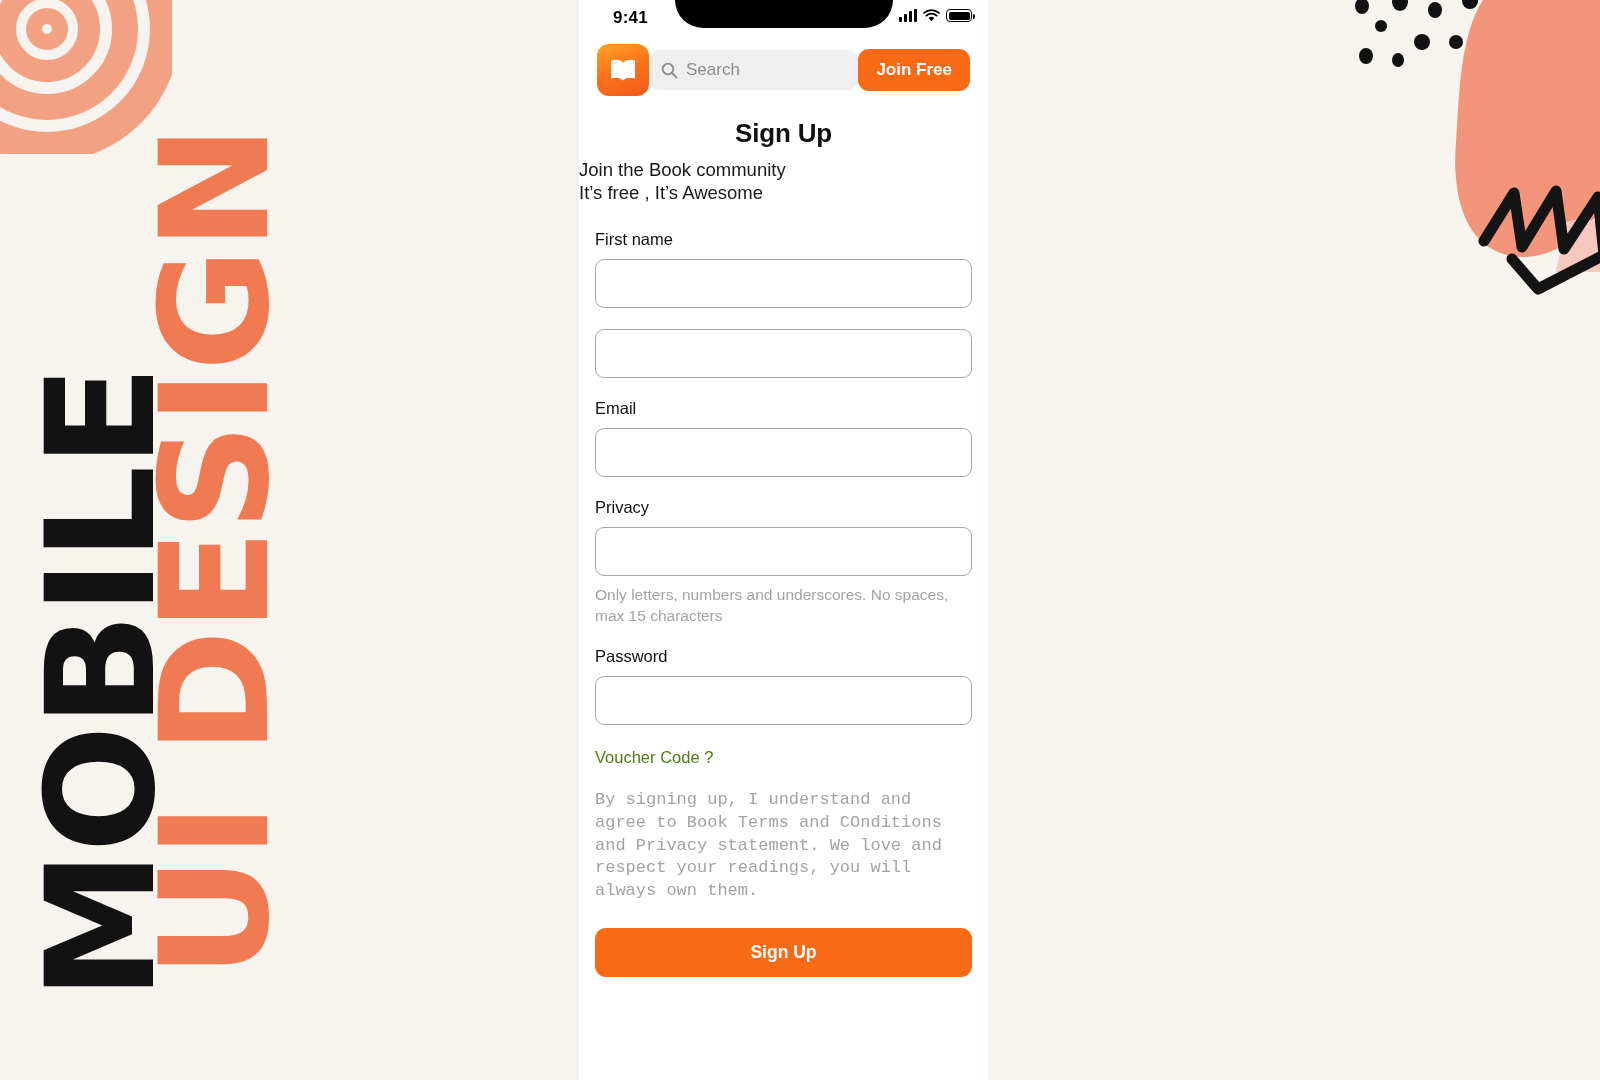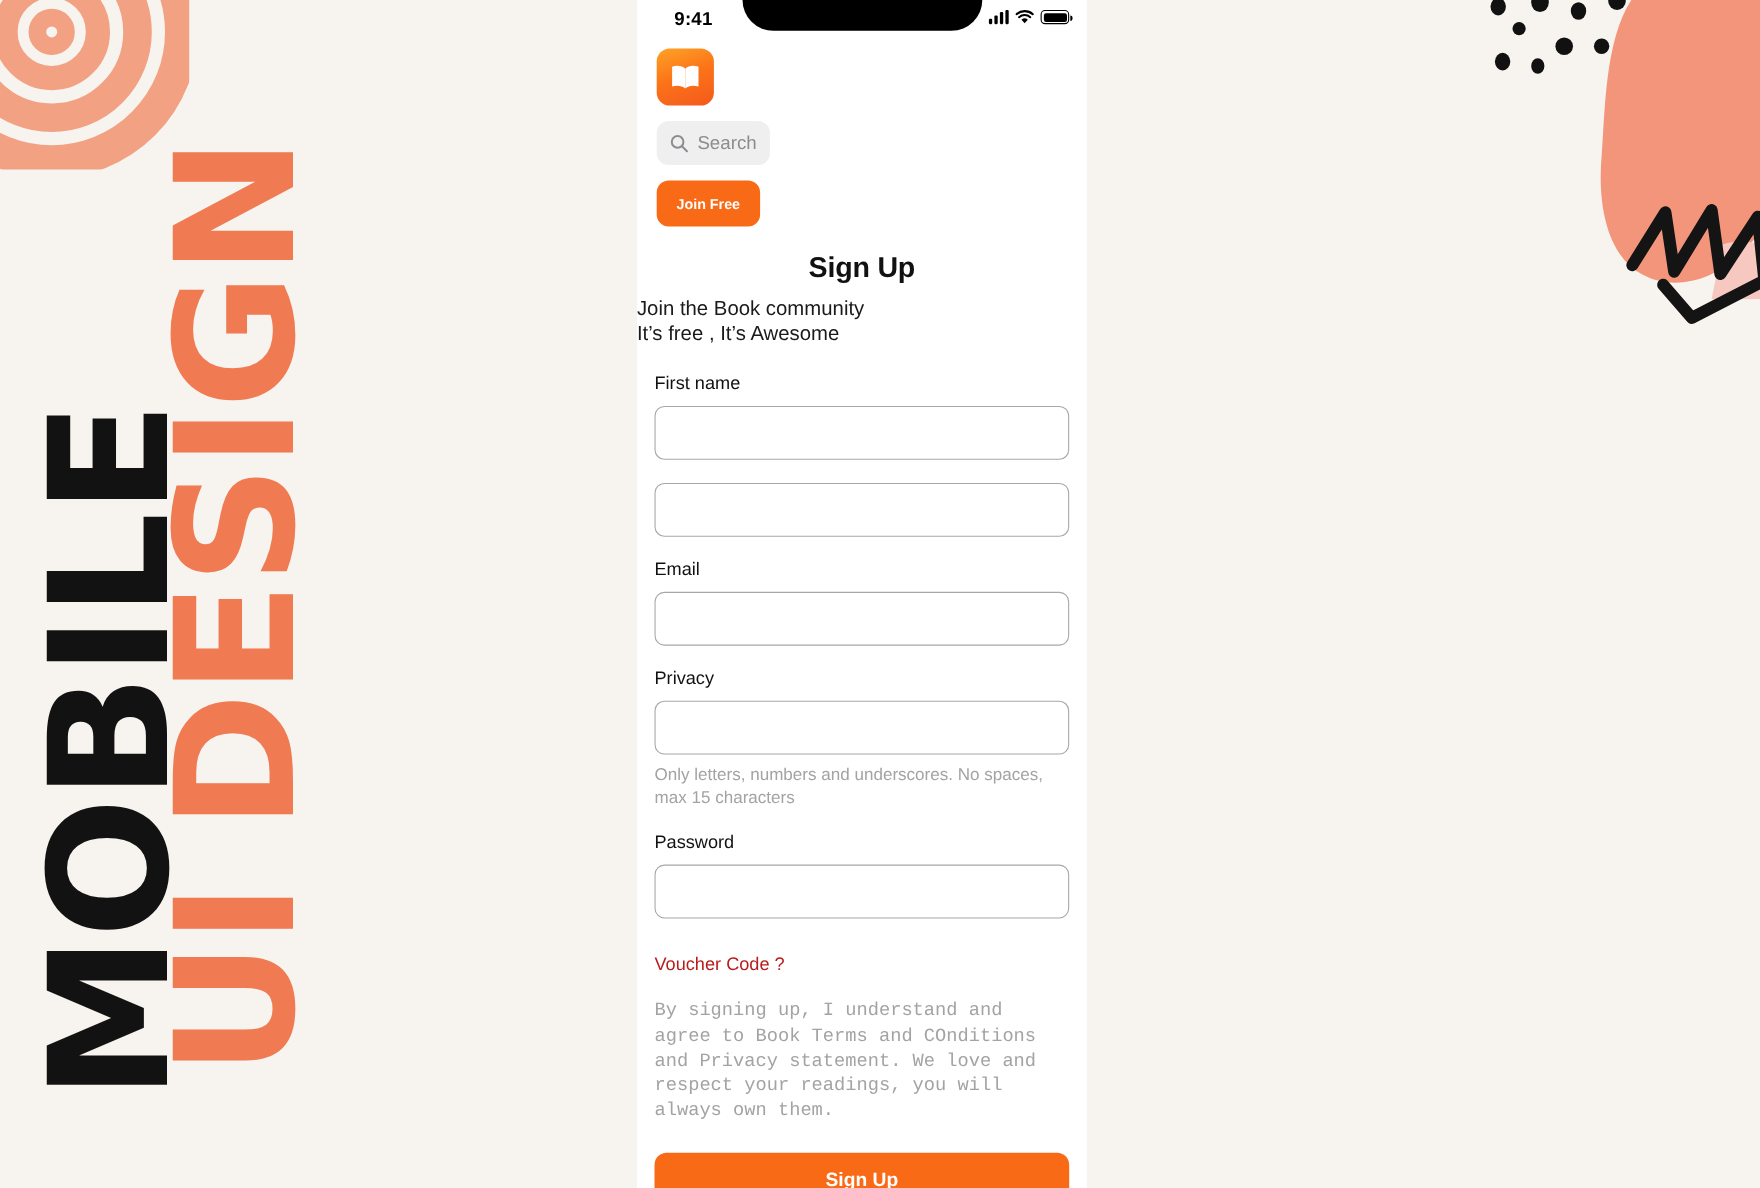--- a/index.html
+++ b/index.html
@@ -161,24 +161,22 @@
     display: block;
     height: 100%;
     width: 100%;
     background: #000;
     border-radius: 2px;
   }
 
   
   .app-bar {
     display: flex;
-    align-items: flex-start;
-    gap: 14px;
+    align-items: center;
     padding: 8px 18px 0 18px;
-    flex-direction: column;
   }
 
   .book-logo {
     width: 52px;
     height: 52px;
     border-radius: 12px;
     background: linear-gradient(160deg, #FFA326 0%, #FB7318 48%, #F4591C 100%);
     flex: none;
     display: flex;
     align-items: center;
@@ -203,21 +201,21 @@
   }
 
   .join-btn {
     flex: none;
     height: 42px;
     padding: 0 18px;
     border: none;
     border-radius: 11px;
     background: #F96A16;
     color: #fff;
-    font-size: 13px;
+    font-size: 17px;
     font-weight: 700;
     font-family: "Liberation Sans", sans-serif;
     cursor: pointer;
   }
 
   
   .title {
     text-align: center;
     font-size: 26px;
     font-weight: 700;
@@ -266,23 +264,23 @@
   .field-hint {
     font-size: 15.5px;
     color: #A3A3A3;
     line-height: 1.33;
     margin-top: 9px;
   }
 
   .voucher-link {
     display: inline-block;
     font-size: 16.5px;
-    color: #b91c1c;
+    color: #4d7c0f;
     text-decoration: none;
-    margin-top: 12px;
+    margin-top: 2px;
     cursor: pointer;
   }
 
   .terms {
     font-size: 17px;
     color: #A3A3A3;
     line-height: 1.33;
     margin-top: 22px;
     font-family: Liberation Mono, monospace;
   }

